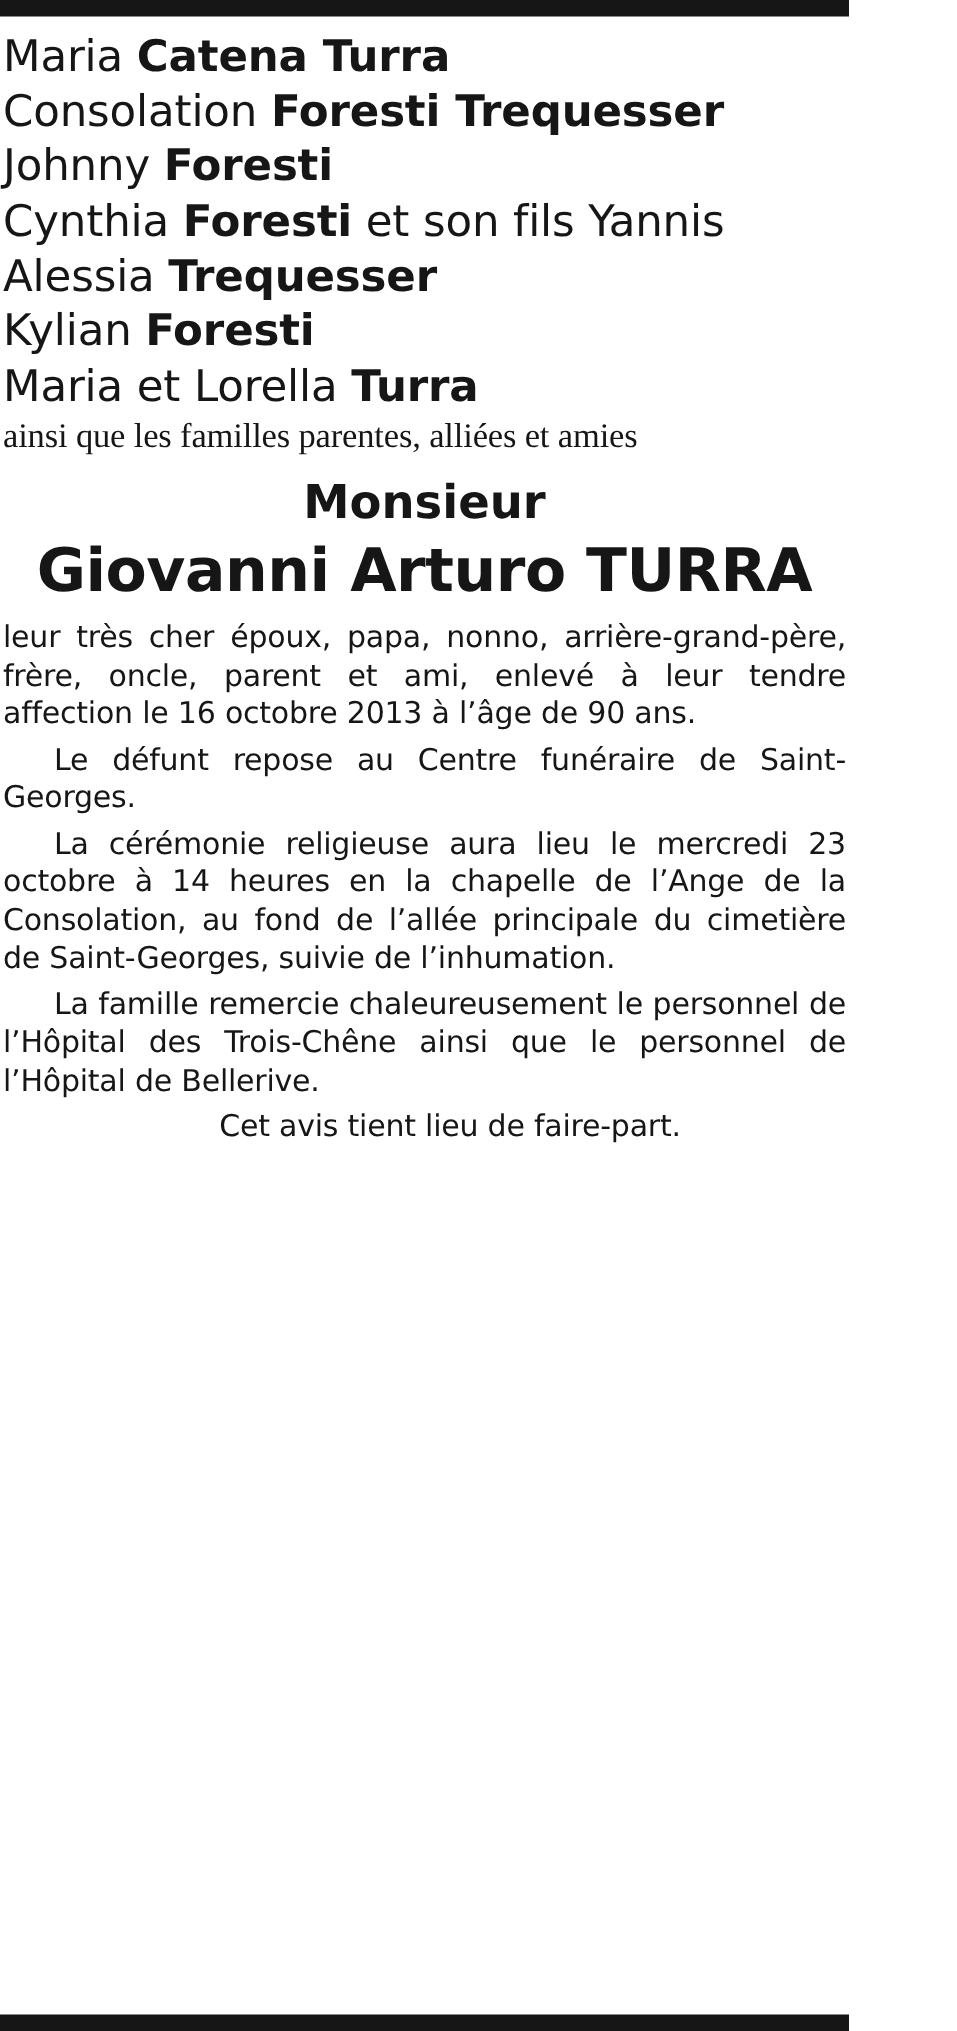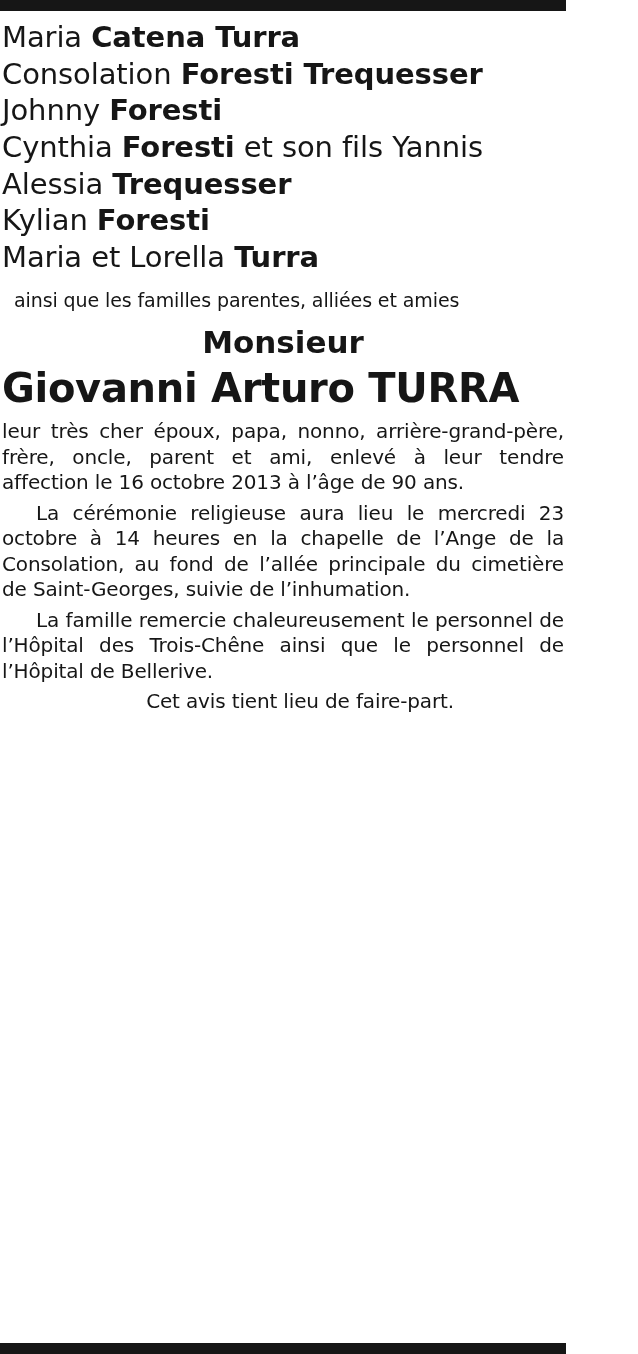--- a/index.html
+++ b/index.html
@@ -49,36 +49,38 @@
   }
   .para {
     font-size: 29px;
     line-height: 1.27;
     text-align: justify;
     text-justify: inter-word;
     margin: 0;
     letter-spacing: -0.1px;
   }
   .families {
-    font-size: 19px;
+    font-size: 23px;
     line-height: 1.27;
     text-align: justify;
-    margin: 12px;
+    margin: 0;
     padding-left: 34px;
     text-indent: -34px;
     letter-spacing: -0.1px;
+    font-family: Liberation Serif, serif;
   }
   .monsieur {
     text-align: center;
     font-size: 31px;
     line-height: 1.2;
     margin: 12px 0 2px 0;
     font-weight: 700;
   }
   .deceased-name {
+    text-align: center;
     font-size: 40px;
     font-weight: 700;
     line-height: 1.15;
     margin: 4px 0 8px 0;
     letter-spacing: -0.3px;
   }
   .block {
     font-size: 20px;
     line-height: 1.275;
     text-align: justify;
@@ -116,20 +118,21 @@
 
     <p class="families">ainsi que les familles parentes, alliées et amies</p>
 
 
     <p class="monsieur">Monsieur</p>
 
     <p class="deceased-name">Giovanni Arturo TURRA</p>
 
     <p class="block">leur très cher époux, papa, nonno, arrière-grand-père, frère, oncle, parent et ami, enlevé à leur tendre affection le 16 octobre 2013 à l’âge de 90 ans.</p>
 
+    <p class="block ind">Le défunt repose au Centre funéraire de Saint-Georges.</p>
 
     <p class="block ind">La cérémonie religieuse aura lieu le mercredi 23 octobre à 14 heures en la chapelle de l’Ange de la Consolation, au fond de l’allée principale du cimetière de Saint-Georges, suivie de l’inhumation.</p>
 
     <p class="block ind">La famille remercie chaleureusement le personnel de l’Hôpital des Trois-Chêne ainsi que le personnel de l’Hôpital de Bellerive.</p>
 
     <p class="block ind nojust">Cet avis tient lieu de faire-part.</p>
 
   </div>
 
   <div class="rule rule-bottom"></div>

